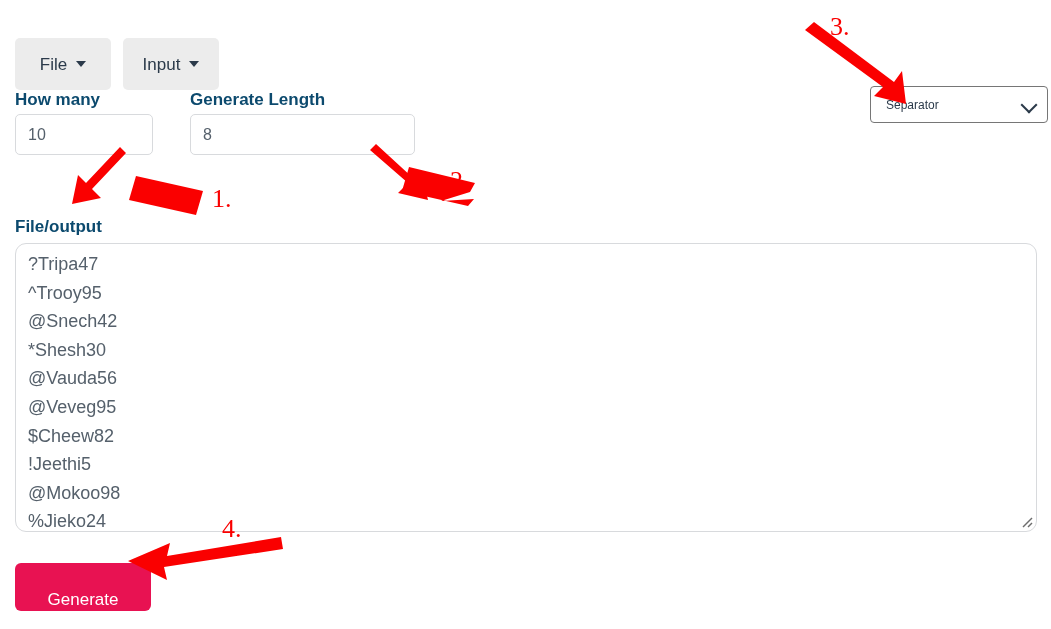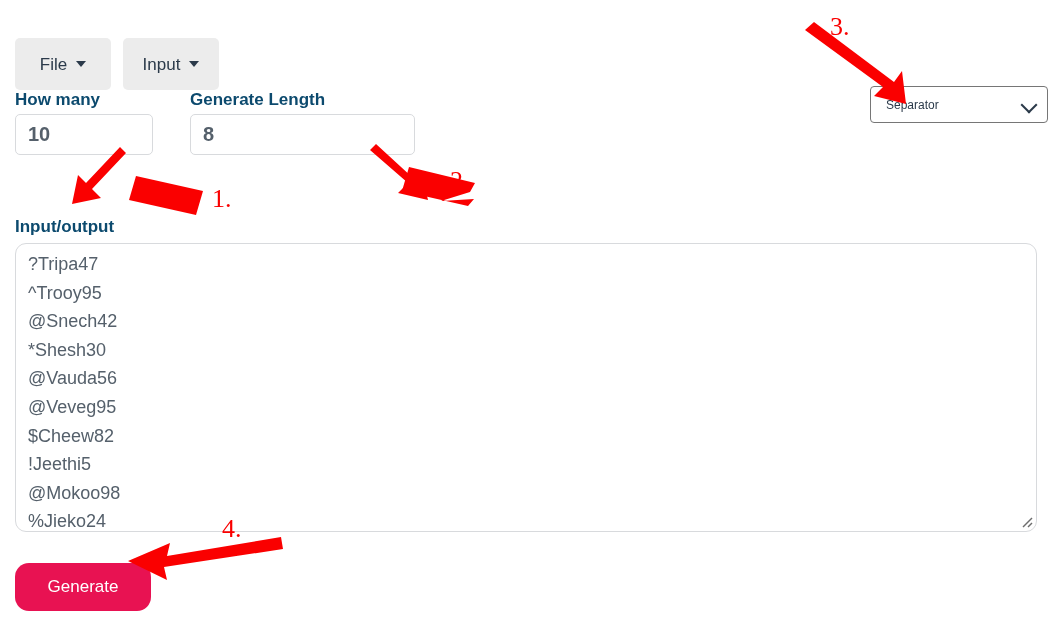--- a/index.html
+++ b/index.html
@@ -70,25 +70,24 @@
 
   
   .txt-input {
     position: absolute;
     box-sizing: border-box;
     border: 1px solid #d8dadd;
     border-radius: 5px;
     background: #ffffff;
     color: #55606b;
     font-family: "Liberation Sans", sans-serif;
-    font-size: 20px;
+    font-size: 16px;
     padding: 0 12px;
     height: 41px;
     outline: none;
-    font-weight: bold;
   }
   #in-howmany { left: 15px;  top: 114px; width: 138px; }
   #in-pwlen   { left: 190px; top: 114px; width: 225px; }
 
   
   .sel-wrap {
     position: absolute;
     left: 870px;
     top: 86px;
     width: 178px;
@@ -157,27 +156,27 @@
     height: 14px;
     pointer-events: none;
   }
 
   
   .act-btn {
     position: absolute;
     box-sizing: border-box;
     background: #e81252;
     border: none;
-    border-radius: 14px;
+    border-radius: 6px;
     color: #ffffff;
     font-family: "Liberation Sans", sans-serif;
     font-size: 17px;
     height: 48px;
     display: flex;
-    align-items: center;
+    align-items: flex-end;
     justify-content: center;
     cursor: pointer;
   }
   #btn-generate { left: 15px;  top: 563px; width: 136px; }
   #btn-clear    { left: 168px; top: 563px; width: 102px; }
 
   
   #annot {
     position: absolute;
     inset: 0;
@@ -217,21 +216,21 @@
   <div class="field-label" id="lbl-pwlen">Generate Length</div>
   <input class="txt-input" id="in-pwlen" type="text" value="8" style="">
 
   <div class="sel-wrap">
     <select class="sel">
       <option>Separator</option>
     </select>
     <span class="sel-chevron"></span>
   </div>
 
-  <div class="field-label" id="lbl-io">Input/output</div>
+  <div class="field-label" id="lbl-io">File/output</div>
   <div class="ta-wrap">
     <textarea class="io" style="">?Tripa47
 ^Trooy95
 @Snech42
 *Shesh30
 @Vauda56
 @Veveg95
 $Cheew82
 !Jeethi5
 @Mokoo98

